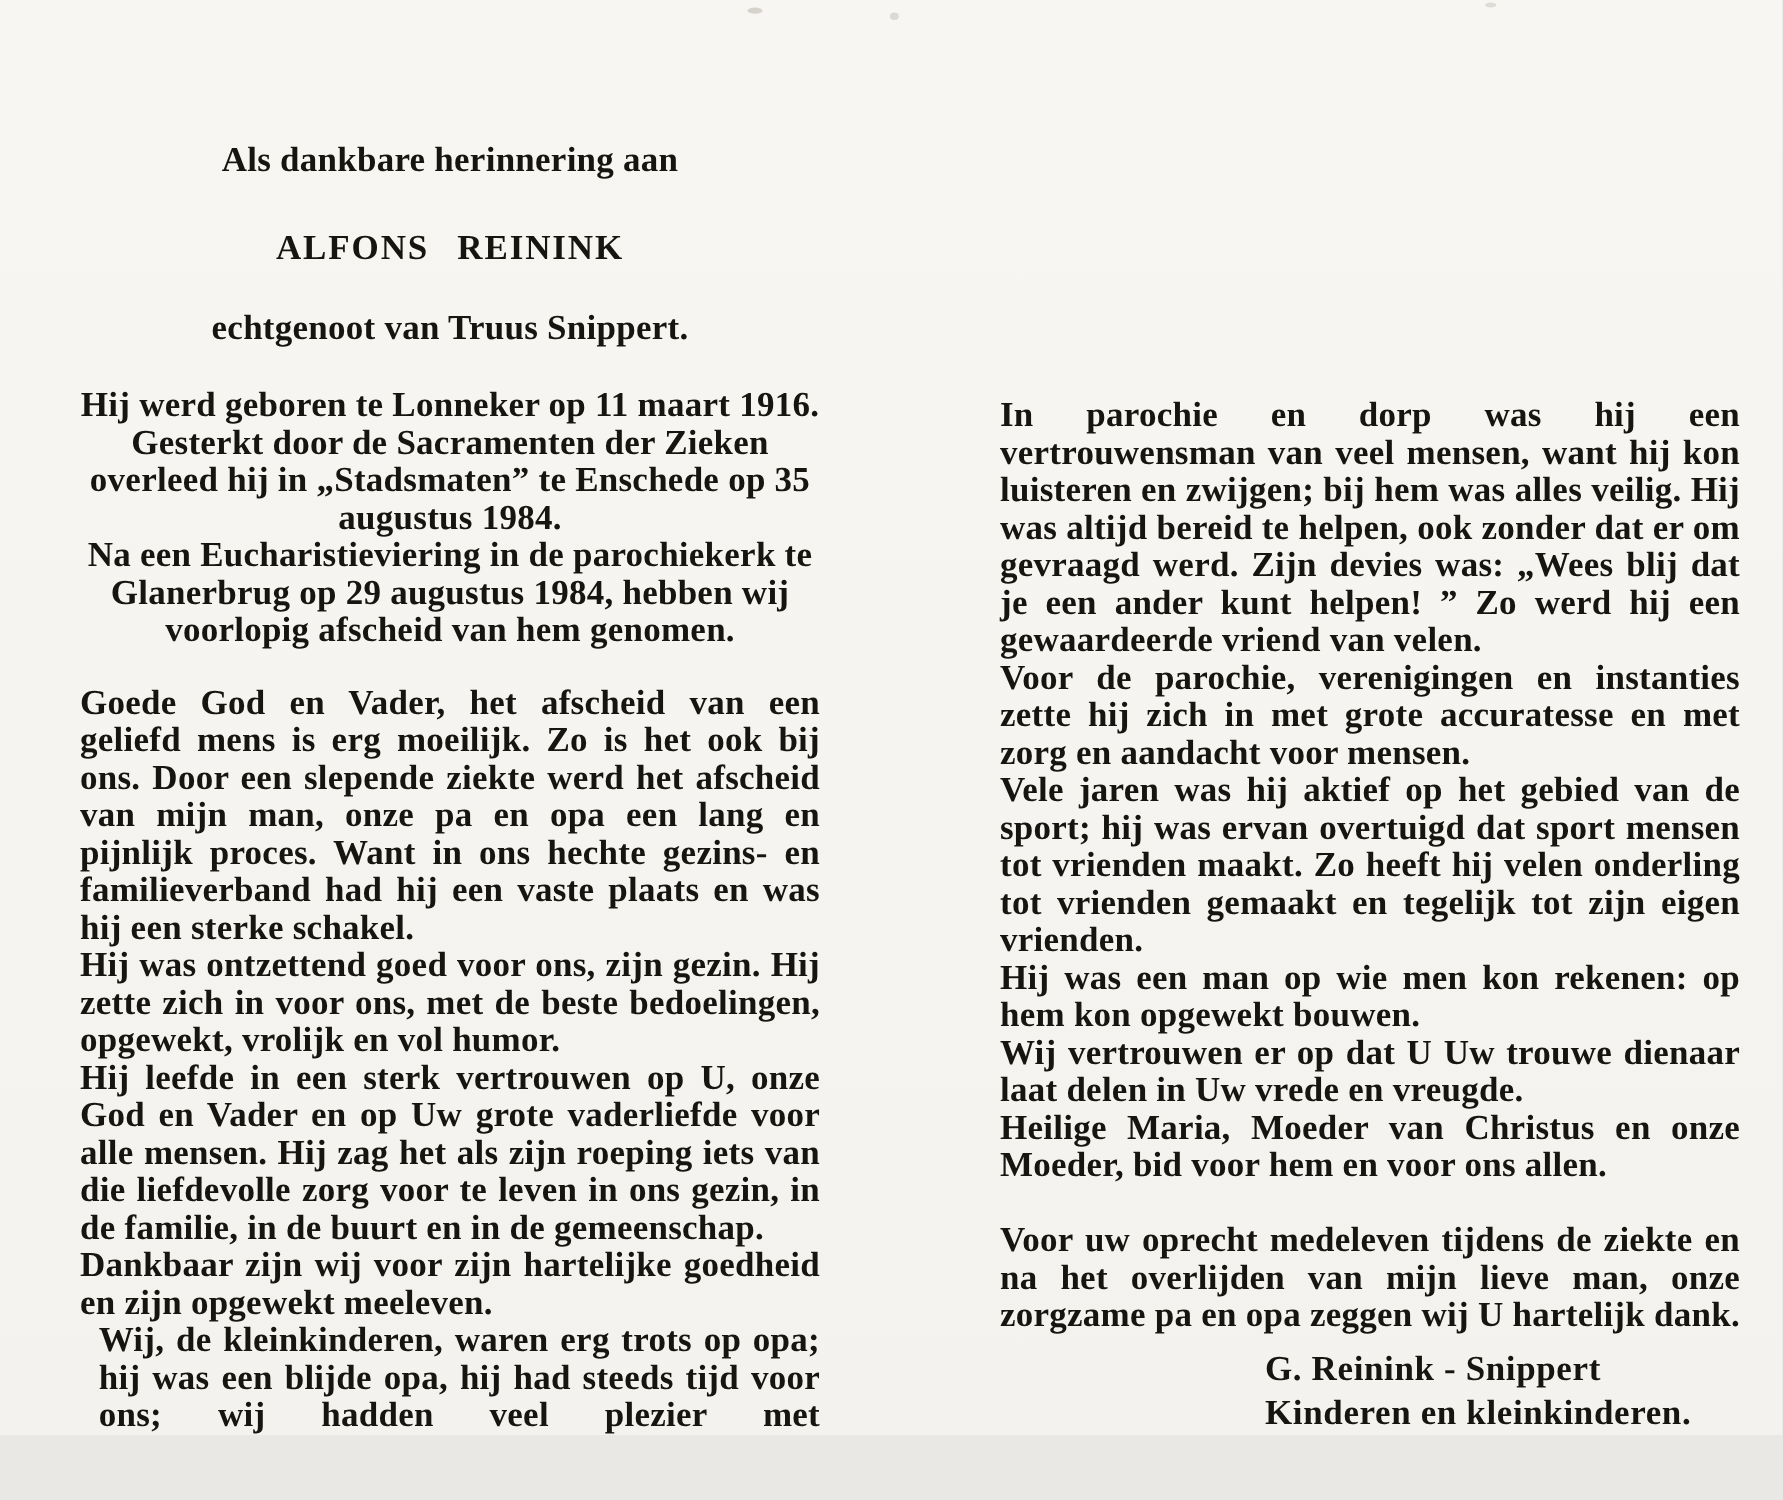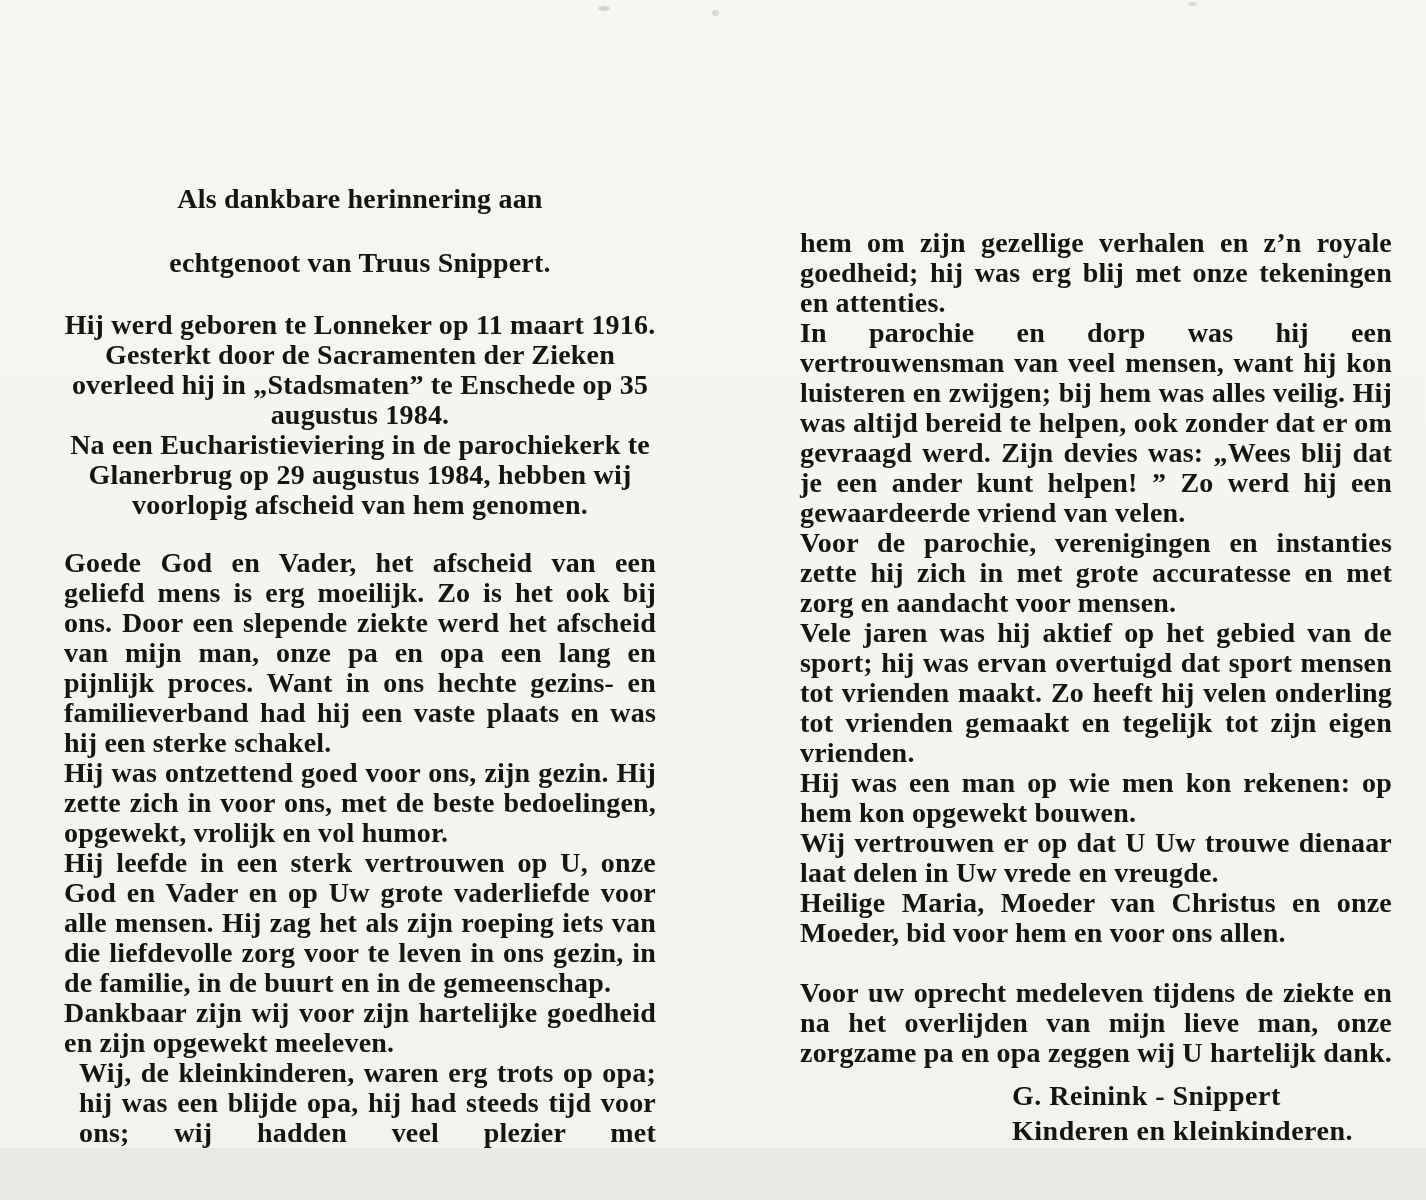--- a/index.html
+++ b/index.html
@@ -57,39 +57,39 @@
 <body>
 
 <div class="page">
 
   <span class="speck s1"></span>
   <span class="speck s2"></span>
   <span class="speck s3"></span>
 
   <div class="col col-left">
     <p class="center">Als dankbare herinnering aan</p>
+    <p class="center name">ALFONS REININK</p>
     <p class="center subtitle">echtgenoot van Truus Snippert.</p>
 
     <div class="intro-block">
       <p class="center">Hij werd geboren te Lonneker op 11 maart 1916. Gesterkt door de Sacramenten der Zieken overleed hij in „Stadsmaten” te Enschede op 35 augustus 1984.</p>
       <p class="center">Na een Eucharistieviering in de parochiekerk te Glanerbrug op 29 augustus 1984, hebben wij voorlopig afscheid van hem genomen.</p>
     </div>
 
     <div class="left-body">
       <p class="just">Goede God en Vader, het afscheid van een geliefd mens is erg moeilijk. Zo is het ook bij ons. Door een slepende ziekte werd het afscheid van mijn man, onze pa en opa een lang en pijnlijk proces. Want in ons hechte gezins- en familieverband had hij een vaste plaats en was hij een sterke schakel.</p>
       <p class="just">Hij was ontzettend goed voor ons, zijn gezin. Hij zette zich in voor ons, met de beste bedoelingen, opgewekt, vrolijk en vol humor.</p>
       <p class="just">Hij leefde in een sterk vertrouwen op U, onze God en Vader en op Uw grote vaderliefde voor alle mensen. Hij zag het als zijn roeping iets van die liefdevolle zorg voor te leven in ons gezin, in de familie, in de buurt en in de gemeenschap.</p>
       <p class="just">Dankbaar zijn wij voor zijn hartelijke goedheid en zijn opgewekt meeleven.</p>
       <p class="just cont">Wij, de kleinkinderen, waren erg trots op opa; hij was een blijde opa, hij had steeds tijd voor ons; wij hadden veel plezier met</p>
     </div>
   </div>
 
   <div class="col col-right">
     <div>
-      <p class="just">hem om zijn gezellige verhalen en z’n royale goedheid; hij was erg blij met onze tekeningen en attenties.</p>
       <p class="just">In parochie en dorp was hij een vertrouwensman van veel mensen, want hij kon luisteren en zwijgen; bij hem was alles veilig. Hij was altijd bereid te helpen, ook zonder dat er om gevraagd werd. Zijn devies was: „Wees blij dat je een ander kunt helpen! ” Zo werd hij een gewaardeerde vriend van velen.</p>
       <p class="just">Voor de parochie, verenigingen en instanties zette hij zich in met grote accuratesse en met zorg en aandacht voor mensen.</p>
       <p class="just">Vele jaren was hij aktief op het gebied van de sport; hij was ervan overtuigd dat sport mensen tot vrienden maakt. Zo heeft hij velen onderling tot vrienden gemaakt en tegelijk tot zijn eigen vrienden.</p>
       <p class="just">Hij was een man op wie men kon rekenen: op hem kon opgewekt bouwen.</p>
       <p class="just">Wij vertrouwen er op dat U Uw trouwe dienaar laat delen in Uw vrede en vreugde.</p>
       <p class="just">Heilige Maria, Moeder van Christus en onze Moeder, bid voor hem en voor ons allen.</p>
     </div>
 
     <p class="just closing">Voor uw oprecht medeleven tijdens de ziekte en na het overlijden van mijn lieve man, onze zorgzame pa en opa zeggen wij U hartelijk dank.</p>
 

